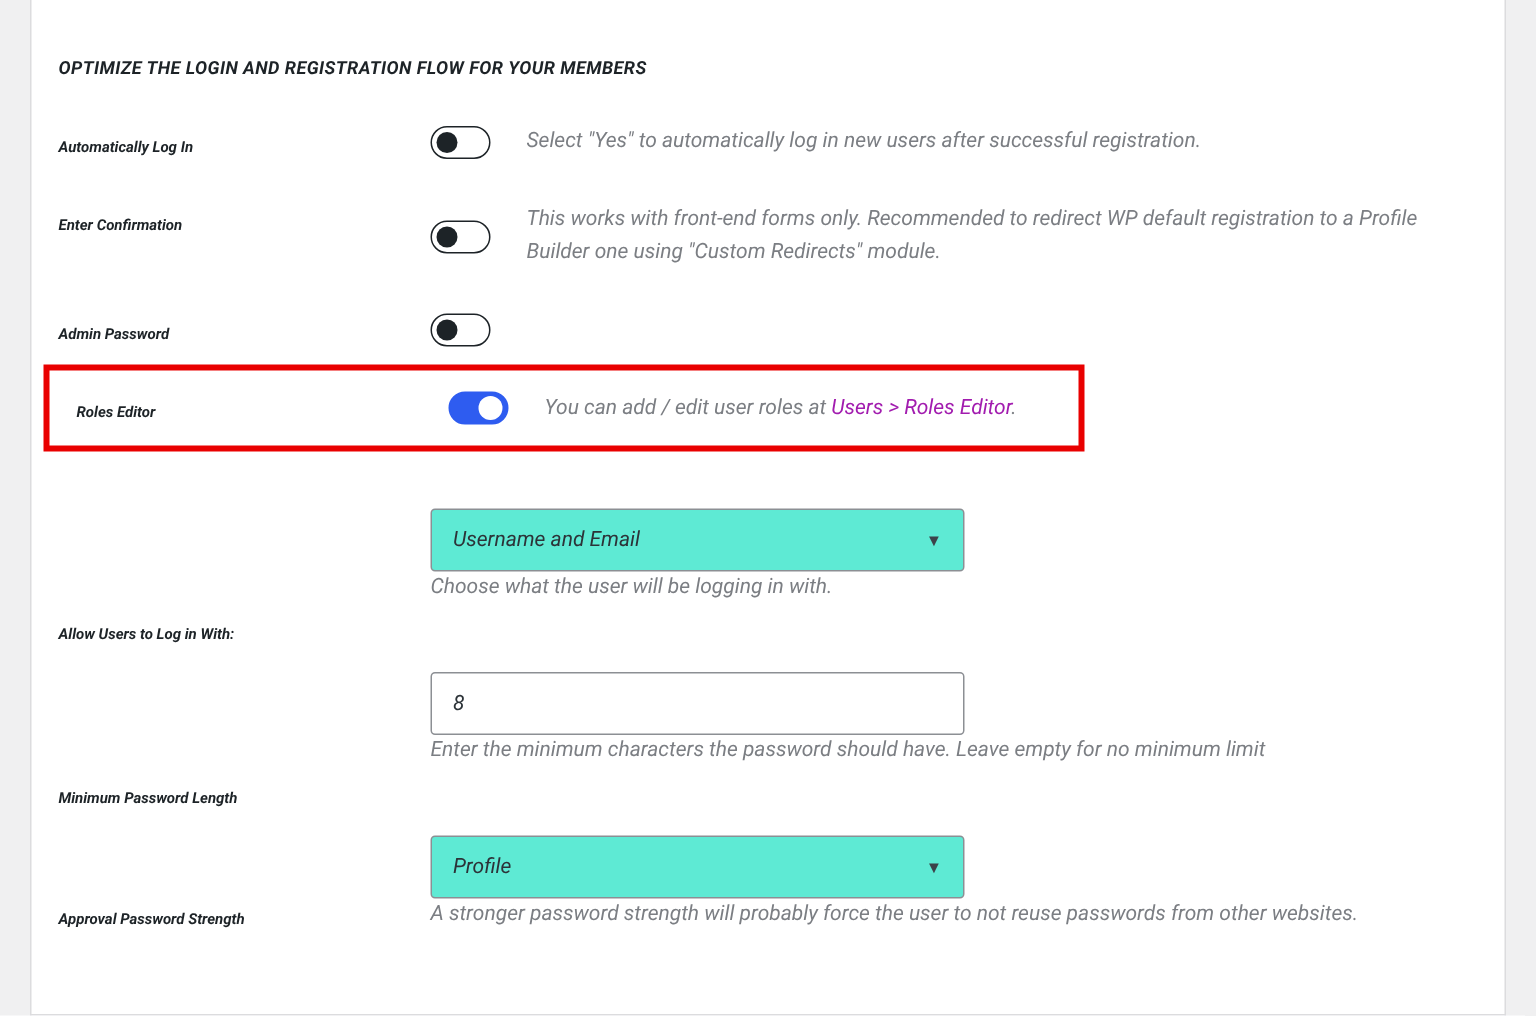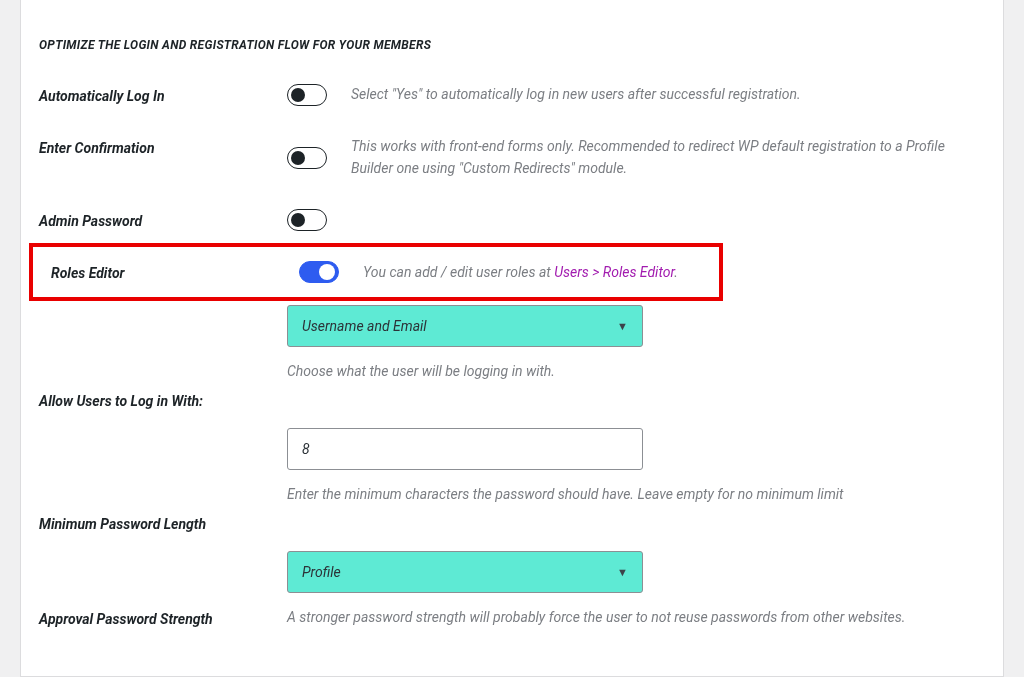--- a/index.html
+++ b/index.html
@@ -34,21 +34,21 @@
       margin-bottom: 30px;
       position: relative;
     }
     .row.with-help { margin-bottom: 18px; align-items: flex-end; }
     .label-col {
       width: 248px;
       flex-shrink: 0;
       padding-top: 2px;
     }
     .label-col label {
-      font-size: 14px;
+      font-size: 10px;
       font-weight: 700;
       color: #1d2327;
     }
     .control-col {
       flex: 1;
       display: flex;
       flex-direction: column;
     }
     .control-line {
       display: flex;
@@ -88,21 +88,20 @@
     }
     .desc {
       font-size: 14px;
       color: #7b7e83;
       line-height: 1.55;
     }
     .desc a { color: #a21caf; text-decoration: none; }
     .help-text {
       font-size: 14px;
       color: #7b7e83;
-      margin-top: 14px;
       margin-bottom: 28px;
       line-height: 1.5;
     }
     .highlight-box {
       position: absolute;
       border: 4px solid #e90000;
       left: -10px;
       right: 262px;
       top: -18px;
       bottom: -18px;
@@ -179,21 +178,21 @@
     </div>
     <div class="control-col">
       <div class="control-line">
         <div class="toggle">
             <div class="knob"></div>
           </div>
       </div>
     </div>
   </div>
 
-  <div class="row" style="margin-bottom:22px;padding-left:12px;">
+  <div class="row" style="margin-bottom:56px;padding-left:12px;">
     <div class="highlight-box"></div>
     <div class="label-col">
       <label>Roles Editor</label>
     </div>
     <div class="control-col">
       <div class="control-line">
         <div class="toggle on">
             <div class="knob"></div>
           </div>
         <div class="desc">

